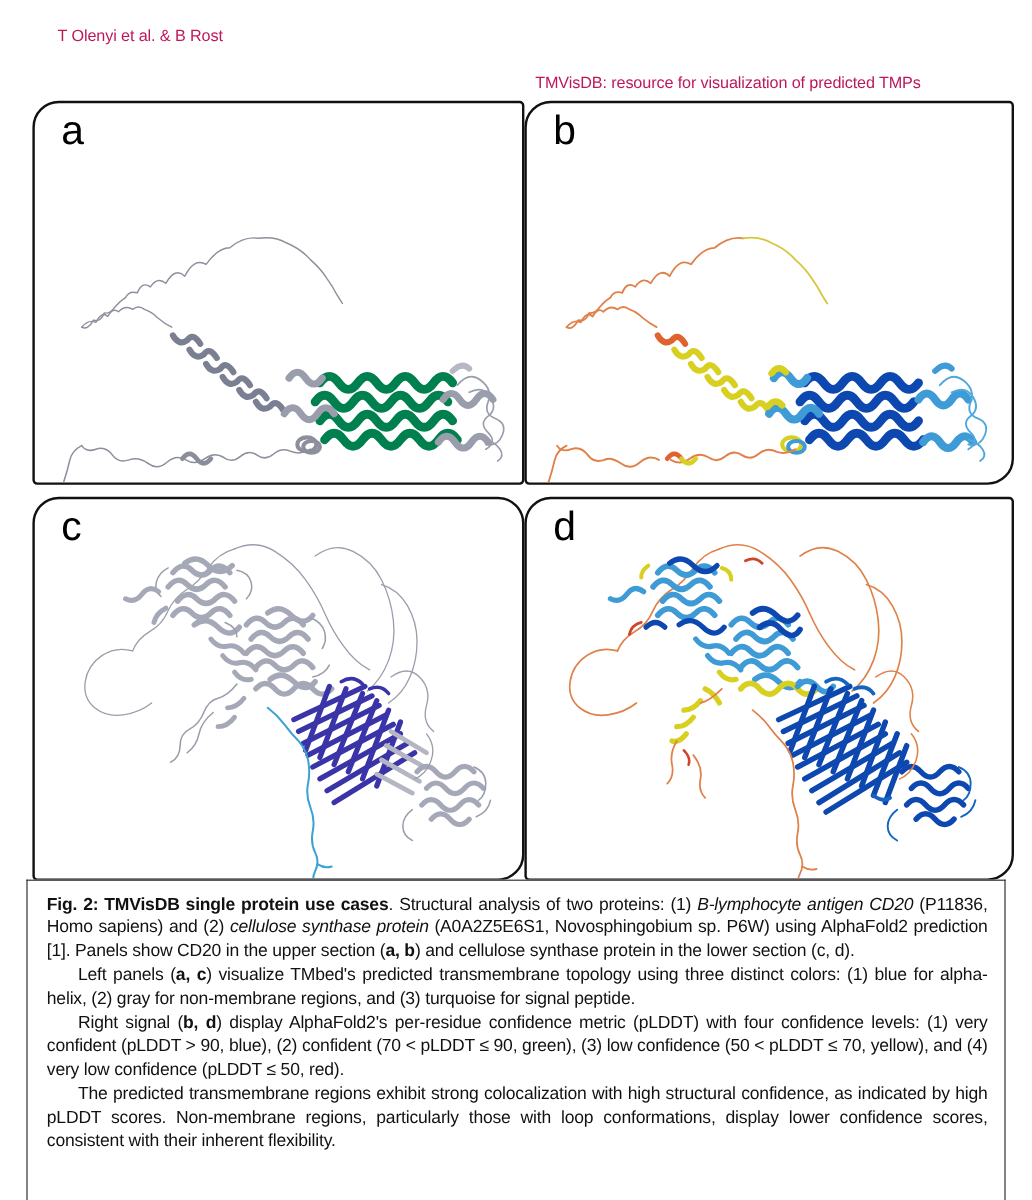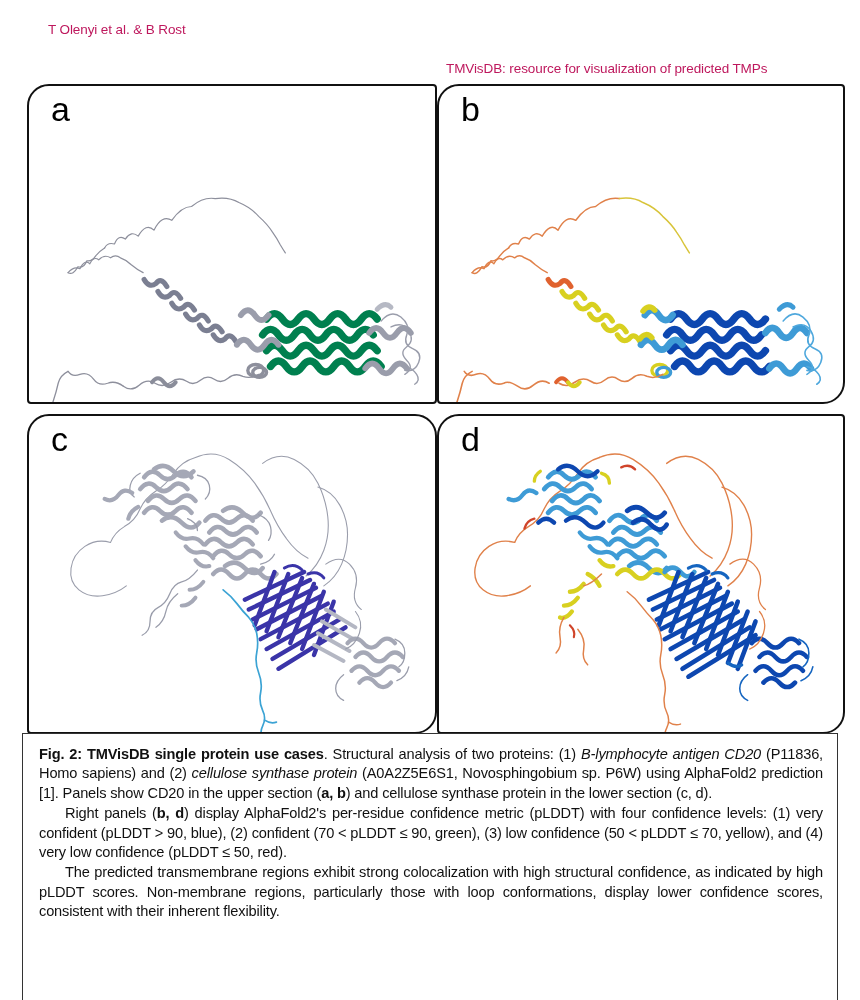--- a/index.html
+++ b/index.html
@@ -483,17 +483,18 @@
         <path d="M324 198 q8 10 4 22 q-4 12 -14 16"></path>
       </g>
     </g>
   </svg>
   <div class="panel-label">d</div>
 </div>
 
 <div class="caption-box">
   <p class="cap-p"><b>Fig. 2: TMVisDB single protein use cases</b><span>. Structural analysis of two proteins: (1) </span><i>B-lymphocyte antigen CD20</i><span> (P11836, Homo sapiens) and (2) </span><i>cellulose synthase protein</i><span> (A0A2Z5E6S1, Novosphingobium sp. P6W) using AlphaFold2 prediction [1]. Panels show CD20 in the upper section (</span><b>a, b</b><span>) and cellulose synthase protein in the lower section (c, d).</span></p>
 
-
-  <p class="cap-p"><span>Right panels (</span><b>b, d</b><span>) display AlphaFold2's per-residue confidence metric (pLDDT) with four confidence levels: (1) very confident (pLDDT &gt; 90, blue), (2) confident (70 &lt; pLDDT ≤ 90, green), (3) low confidence (50 &lt; pLDDT ≤ 70, yellow), and (4) very low confidence (pLDDT ≤ 50, red).</span></p>
+  <p class="cap-p"><span>Left panels (</span><b>a, c</b><span>) visualize TMbed's predicted transmembrane topology using three distinct colors: (1) blue for alpha-helix, (2) gray for non-membrane regions, and (3) turquoise for signal peptide.</span></p>
+
+  <p class="cap-p"><span>Right signal (</span><b>b, d</b><span>) display AlphaFold2's per-residue confidence metric (pLDDT) with four confidence levels: (1) very confident (pLDDT &gt; 90, blue), (2) confident (70 &lt; pLDDT ≤ 90, green), (3) low confidence (50 &lt; pLDDT ≤ 70, yellow), and (4) very low confidence (pLDDT ≤ 50, red).</span></p>
 
   <p class="cap-p">The predicted transmembrane regions exhibit strong colocalization with high structural confidence, as indicated by high pLDDT scores. Non-membrane regions, particularly those with loop conformations, display lower confidence scores, consistent with their inherent flexibility.</p>
 </div>
 
 </body></html>

